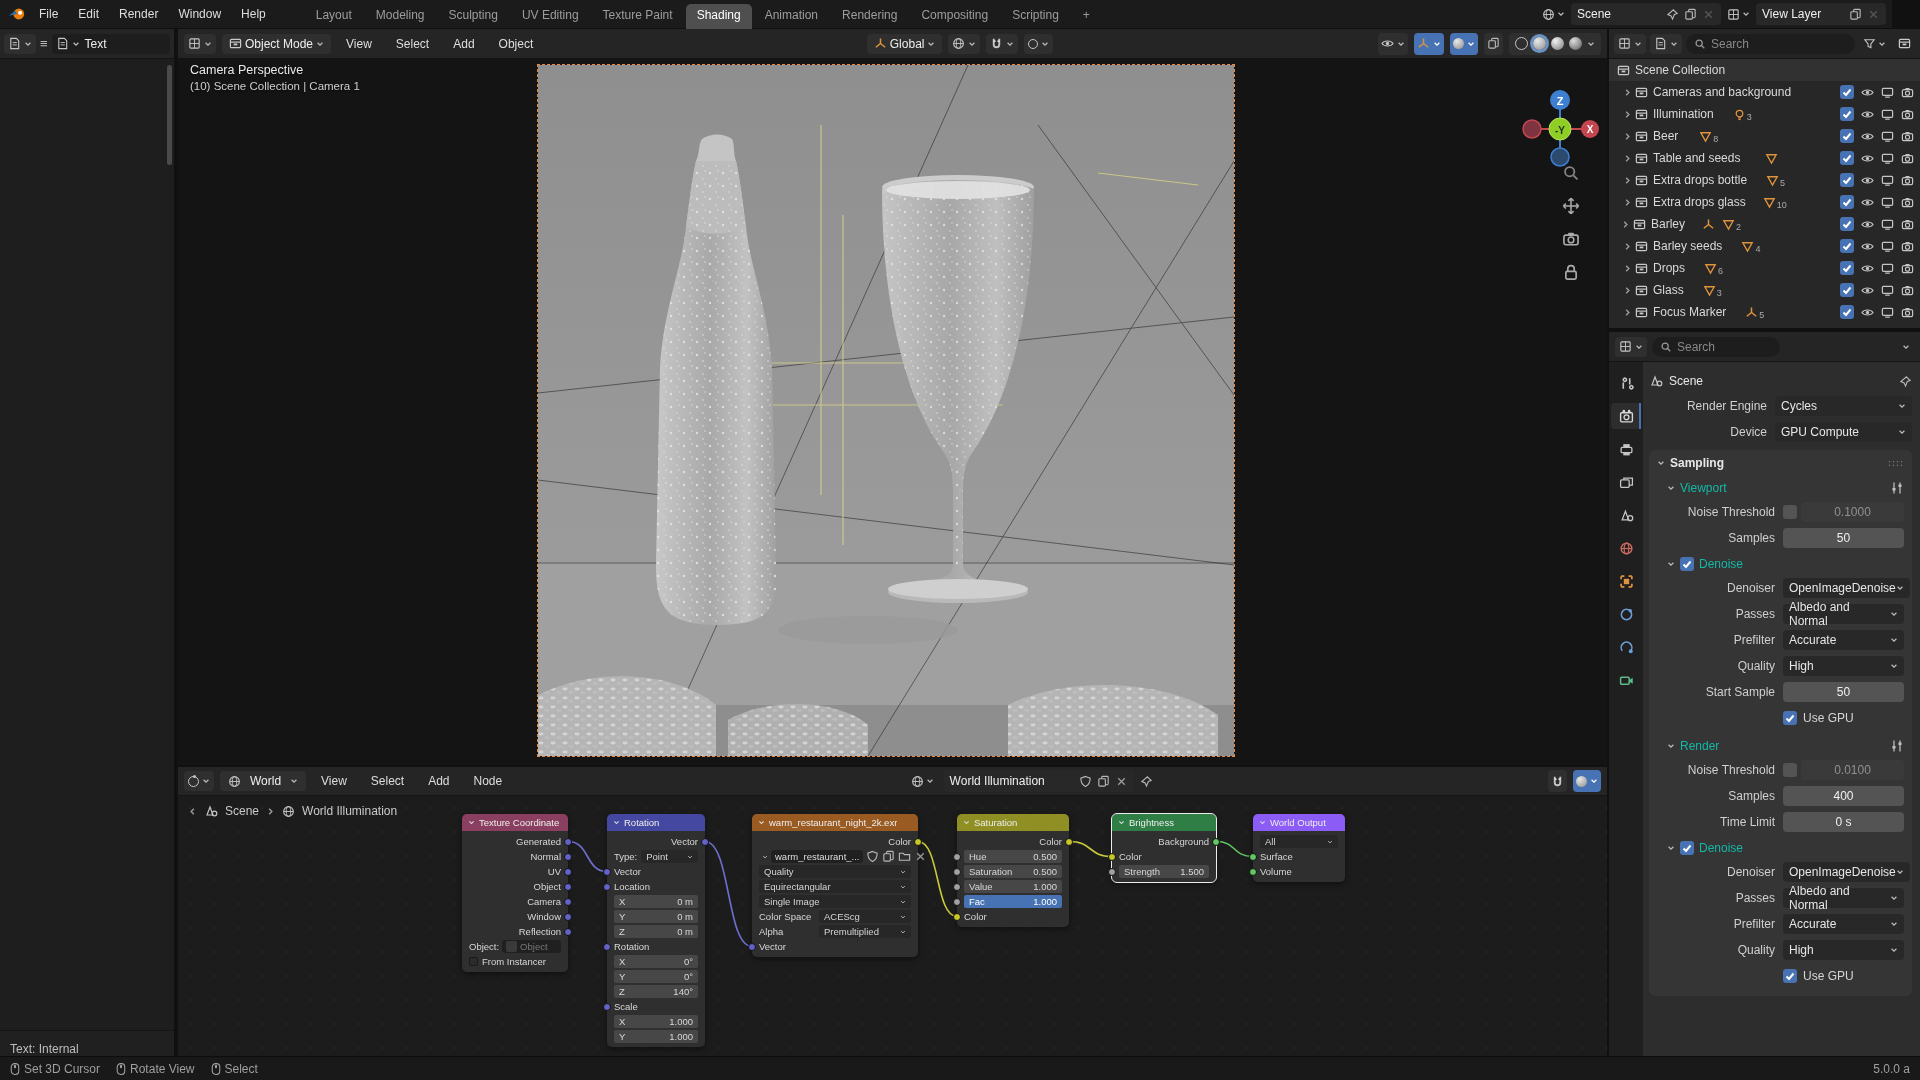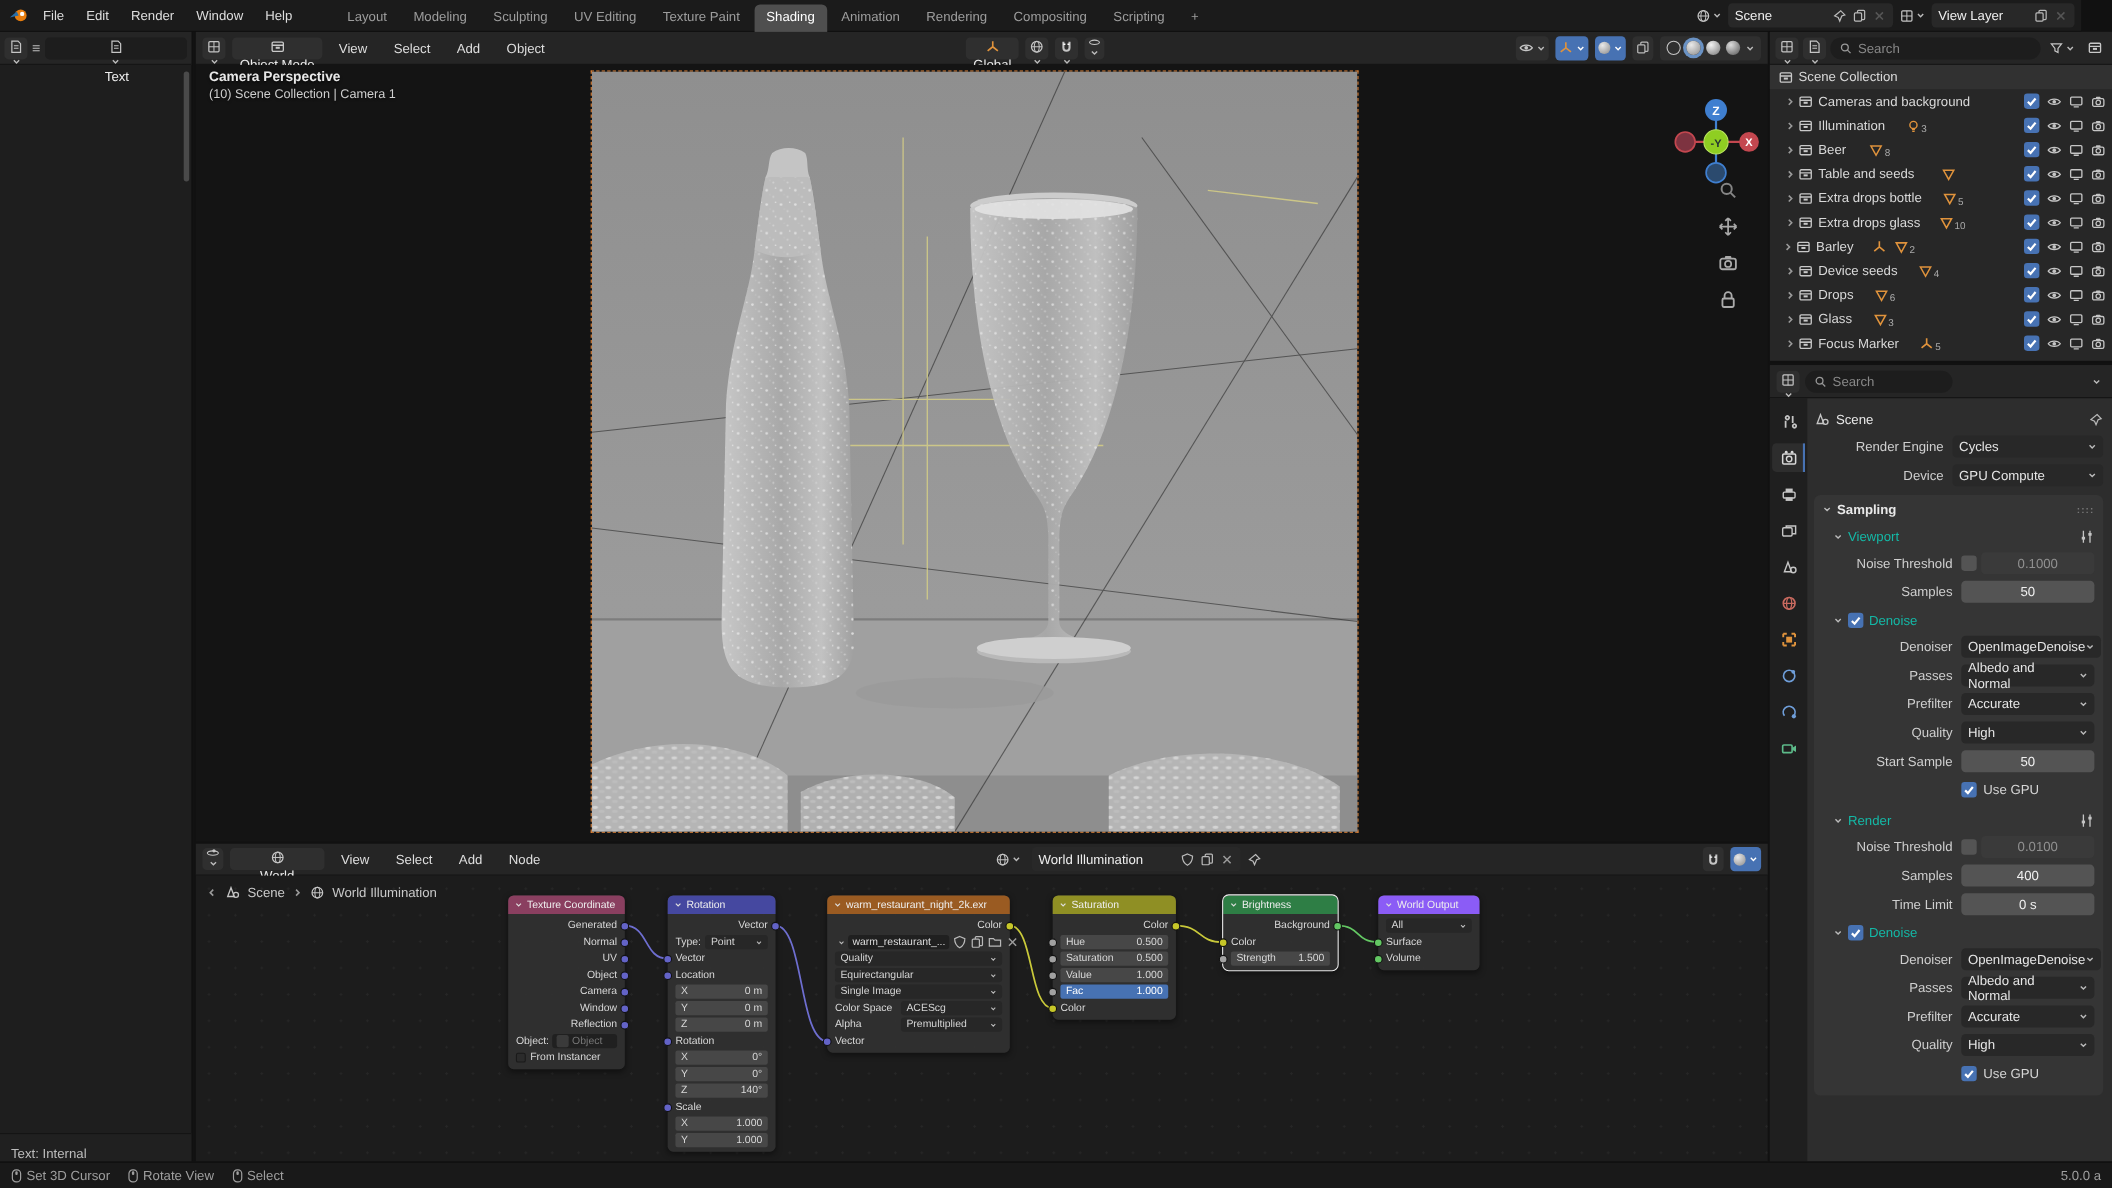--- a/index.html
+++ b/index.html
@@ -19,31 +19,31 @@
   .iconbtn { display:flex; align-items:center; gap:2px; padding:2px 4px; border-radius:4px; }
 
   
   #statusbar { left:0; top:1056px; width:1920px; height:24px; background:#191919; display:flex; align-items:center; padding:0 10px; gap:16px; color:#9f9f9f; border-top:1px solid #0d0d0d; }
   .mousehint { display:flex; align-items:center; gap:4px; }
   #statusbar .spacer { flex:1; }
 
   
   #texteditor { left:0; top:29px; width:176px; height:1027px; background:#1e1e1e; border-right:2px solid #101010; }
   #texteditor .hdr { height:30px; background:#252525; display:flex; align-items:center; gap:4px; padding:0 4px; border-bottom:1px solid #141414; }
-  .smallbtn { display:flex; align-items:center; gap:3px; background:#2f2f2f; border-radius:4px; padding:2px 4px; height:20px;flex-direction:column; }
+  .smallbtn { display:flex; align-items:center; gap:3px; background:#2f2f2f; border-radius:4px; padding:2px 4px; height:20px; }
   .code { font-family:"DejaVu Sans Mono", monospace; font-size:12.5px; line-height:17px; color:#e3e3e3; white-space:pre; padding:6px 0 0 6px; }
   .cursor { display:inline-block; width:2px; height:13px; background:#6ea2e8; vertical-align:-2px; }
   #texteditor .foot { position:absolute; bottom:0; left:0; width:100%; height:26px; background:#202020; border-top:1px solid #141414; display:flex; align-items:flex-end; padding:0 10px; color:#bdbdbd; }
   .vscroll { position:absolute; right:2px; top:36px; width:5px; height:100px; background:#4a4a4a; border-radius:3px; }
 
   
   #vpheader { left:178px; top:29px; width:1429px; height:30px; background:#252525; display:flex; align-items:center; gap:6px; padding:0 6px; border-bottom:1px solid #141414; }
   #vpcanvas { left:178px; top:59px; width:1429px; height:706px; background:#141414; overflow:hidden; }
   #camframe { left:359px; top:5px; width:698px; height:693px; border:1px dashed #e8883a; }
-  .vp-overlay { left:12px; top:4px; color:#e8e8e8; font-size:12.5px; font-weight:bold; text-shadow:0 1px 2px #0008; }
+  .vp-overlay { left:12px; top:4px; color:#e8e8e8; font-size:12.5px; font-weight:normal; text-shadow:0 1px 2px #0008; }
   .vp-overlay2 { left:12px; top:21px; color:#cfcfcf; font-size:11.5px; text-shadow:0 1px 2px #0008; }
   .segbtn { display:flex; align-items:center; background:#2f2f2f; border-radius:4px; padding:1px 3px; gap:3px; height:22px; }
   .segbtn.on { background:#4772b3; }
   .sphere { width:13px; height:13px; border-radius:50%; background:radial-gradient(circle at 35% 30%, #e9e9e9, #8a8a8a); }
   .sphere.wire { background:none; border:1.2px solid #c5c5c5; }
   .sphere.sel { box-shadow:0 0 0 3px #6a92c4; }
   #navgizmo { left:1340px; top:28px; width:84px; height:84px; }
   .vptool { position:absolute; left:1384px; width:18px; height:18px; opacity:.85; }
 
   
@@ -730,21 +730,21 @@
         </svg>
       </span>
   </div>
   <div class="orow" style="padding-left:14px">
     <svg class="exp" viewBox="0 0 10 10">
         <path d="M3.5 2 L6.5 5 L3.5 8"></path>
       </svg>
     <svg class="ic" width="13" height="13">
         <use href="#sy-box"></use>
       </svg>
-    <span class="lbl">Device seeds</span>
+    <span class="lbl">Barley seeds</span>
     <svg class="ic" width="13" height="13" style="margin-left:16px">
         <use href="#sy-mesh"></use>
       </svg>
       <span class="cnt">4</span>
       <span class="grow"></span>
     <span class="octl">
         <span class="cb on">
           <svg>
             <use href="#sy-check"></use>
           </svg>

